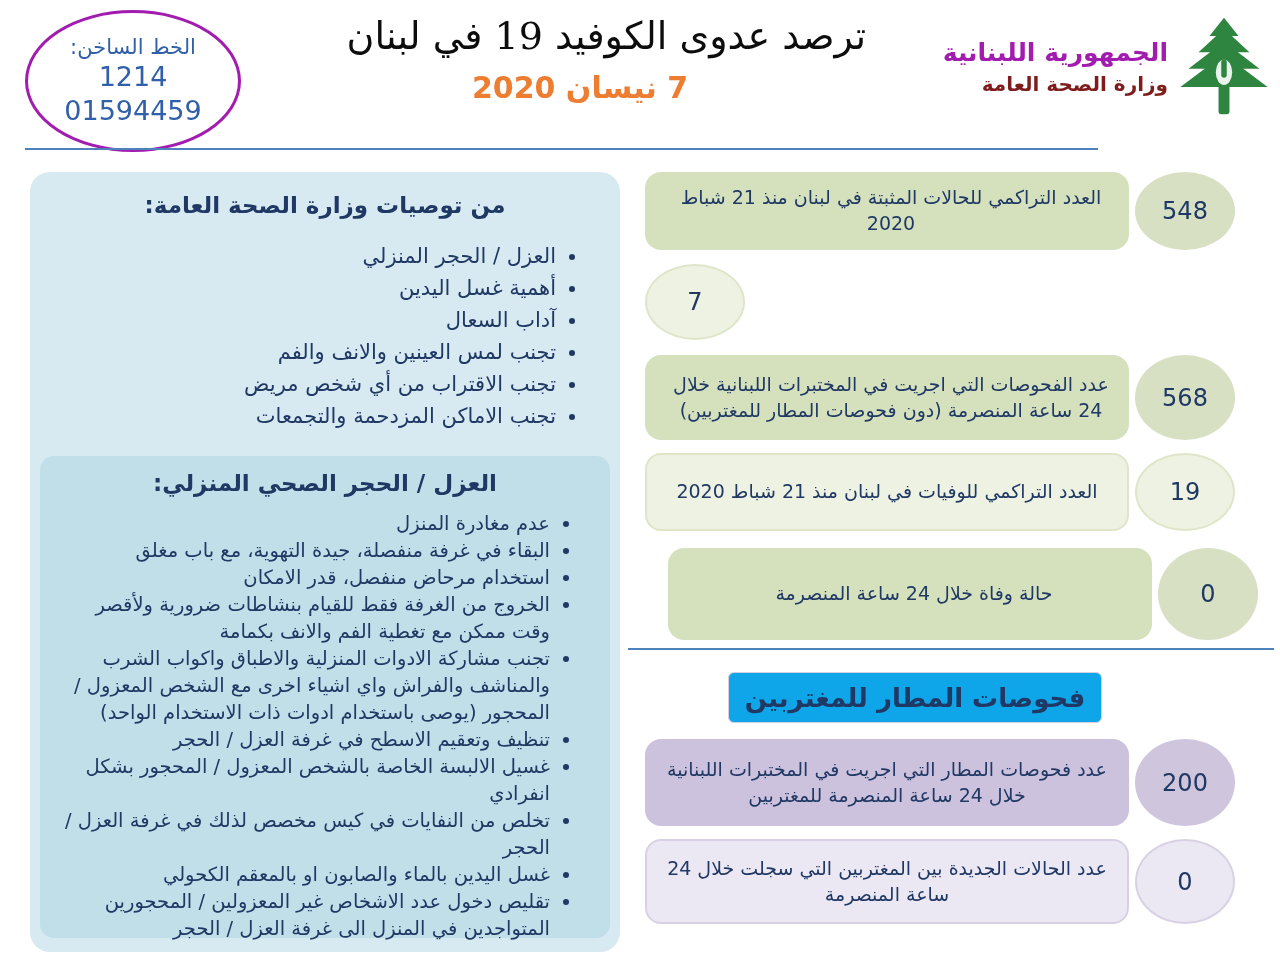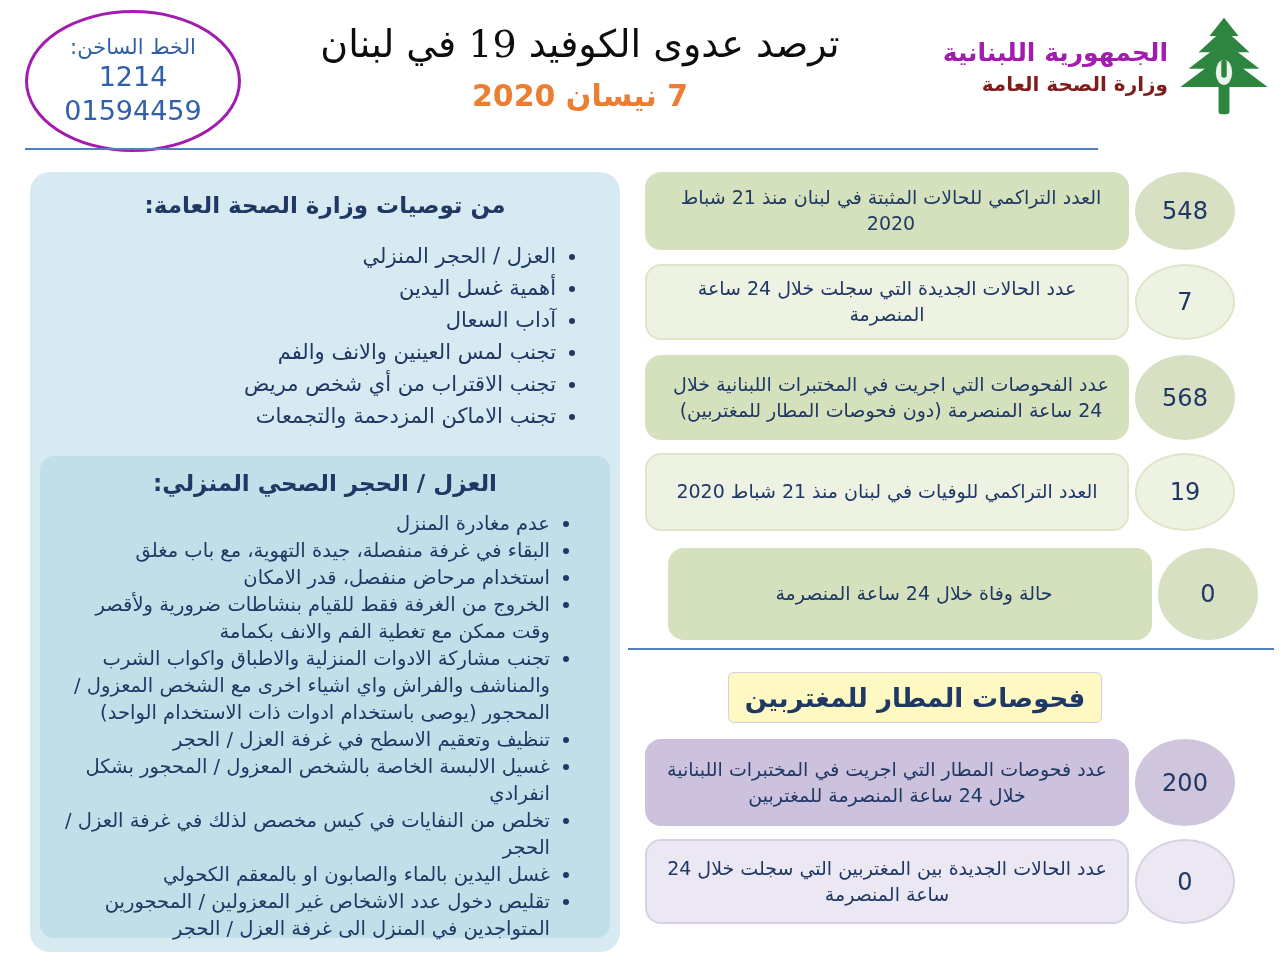--- a/index.html
+++ b/index.html
@@ -9,21 +9,21 @@
   
   .hotline{position:absolute;left:25px;top:10px;width:210px;height:136px;
            border:3px solid #a21caf;border-radius:50%;
            display:flex;flex-direction:column;align-items:center;justify-content:center;
            color:#3060AA;direction:rtl;text-align:center;line-height:1.25;}
   .hotline .hl-label{font-size:21px;}
   .hotline .hl-num{font-size:27px;}
 
   .title-block{position:absolute;left:290px;top:10px;width:580px;text-align:center;}
   .main-title{font-family:"DejaVu Serif","DejaVu Sans",serif;font-size:38px;color:#0d0d0d;
-              direction:rtl;margin:12px;font-weight:normal;}
+              direction:rtl;margin:4px;font-weight:normal;text-align:right;}
   .report-date{margin-top:12px;font-size:30px;font-weight:bold;color:#ED7D31;direction:rtl;}
 
   .logo{position:absolute;top:16px;right:10px;display:flex;flex-direction:row-reverse;
         align-items:center;gap:10px;}
   .logo-text{text-align:right;direction:rtl;line-height:1.4;}
   .logo-line1{color:#a21caf;font-weight:bold;font-size:25px;letter-spacing:1px;}
   .logo-line2{color:#7f1d1d;font-weight:bold;font-size:20px;letter-spacing:1px;}
   .cedar{width:92px;height:100px;}
 
   .header-rule{position:absolute;left:25px;top:148px;width:1073px;height:0;
@@ -55,21 +55,21 @@
   .green.light .stat-rect{background:#EEF2E2;border:2px solid #DDE6C8;}
   .green.light .stat-num{background:#EEF2E2;border:2px solid #DDE6C8;}
   .purple.dark .stat-rect{background:#CDC2DD;}
   .purple.dark .stat-num{background:#CFC6DE;}
   .purple.light .stat-rect{background:#ECE8F3;border:2px solid #D9D1E3;}
   .purple.light .stat-num{background:#ECE8F3;border:2px solid #D9D1E3;}
 
   .section-divider{position:absolute;left:628px;top:648px;width:646px;height:0;
                    border-top:2px solid #4F81BD;}
   .airport-title{position:absolute;left:728px;top:672px;width:372px;height:49px;
-                 background:#fef9c3;border:1px solid #D5CFE2;border-radius:6px;
+                 background:#0ea5e9;border:1px solid #D5CFE2;border-radius:6px;
                  display:flex;align-items:center;justify-content:center;
                  font-size:26px;font-weight:bold;color:#1F3864;direction:rtl;}
 </style>
 </head>
 <body>
 
 <div class="page">
 
   <div class="hotline">
     <div class="hl-label">الخط الساخن:</div>
@@ -128,21 +128,20 @@
       </ul>
     </div>
   </section>
 
   <div class="stat-row green dark" style="top:172px;height:78px;">
     <div class="stat-rect">العدد التراكمي للحالات المثبتة في لبنان منذ 21 شباط 2020</div>
     <div class="stat-num">548</div>
   </div>
 
   <div class="stat-row green light" style="top:264px;height:76px;">
-    <div class="stat-rect">عدد الحالات الجديدة التي سجلت خلال 24 ساعة المنصرمة</div>
     <div class="stat-num">7</div>
   </div>
 
   <div class="stat-row green dark" style="top:355px;height:85px;">
     <div class="stat-rect">عدد الفحوصات التي اجريت في المختبرات اللبنانية خلال 24 ساعة المنصرمة (دون فحوصات المطار للمغتربين)</div>
     <div class="stat-num">568</div>
   </div>
 
   <div class="stat-row green light" style="top:453px;height:78px;">
     <div class="stat-rect">العدد التراكمي للوفيات في لبنان منذ 21 شباط 2020</div>

